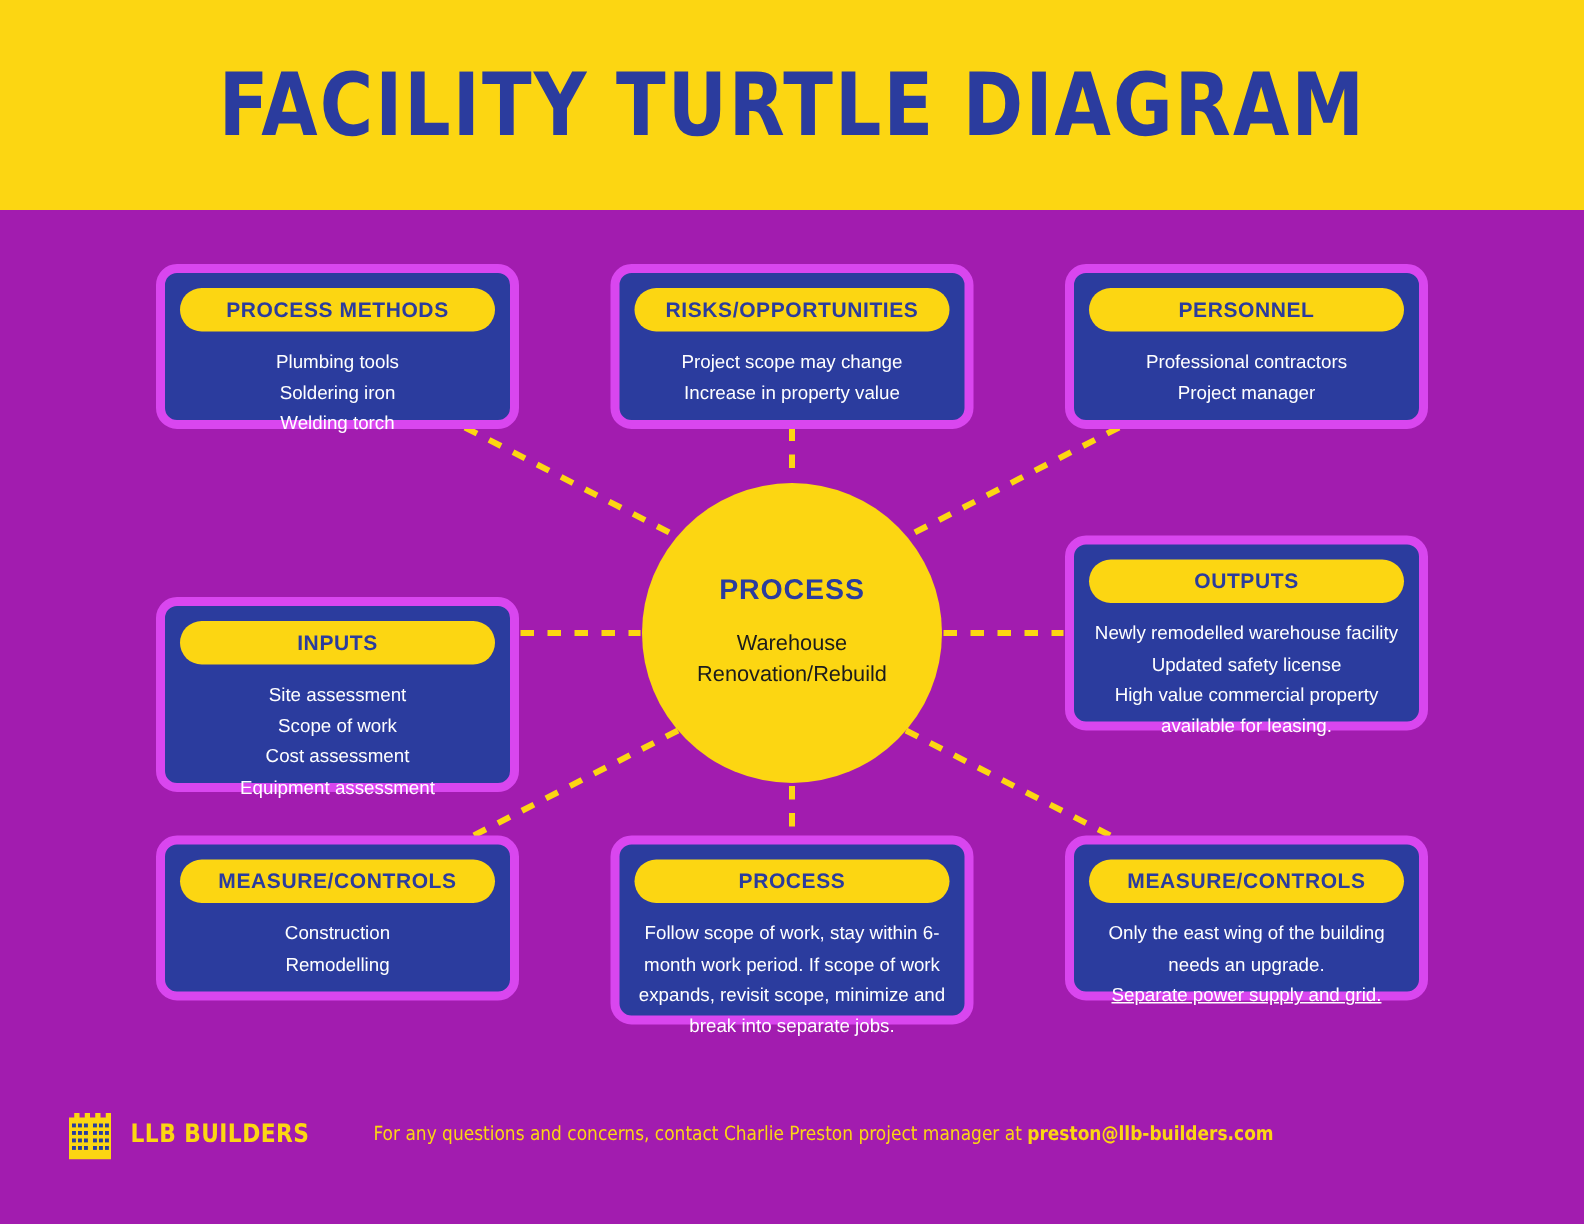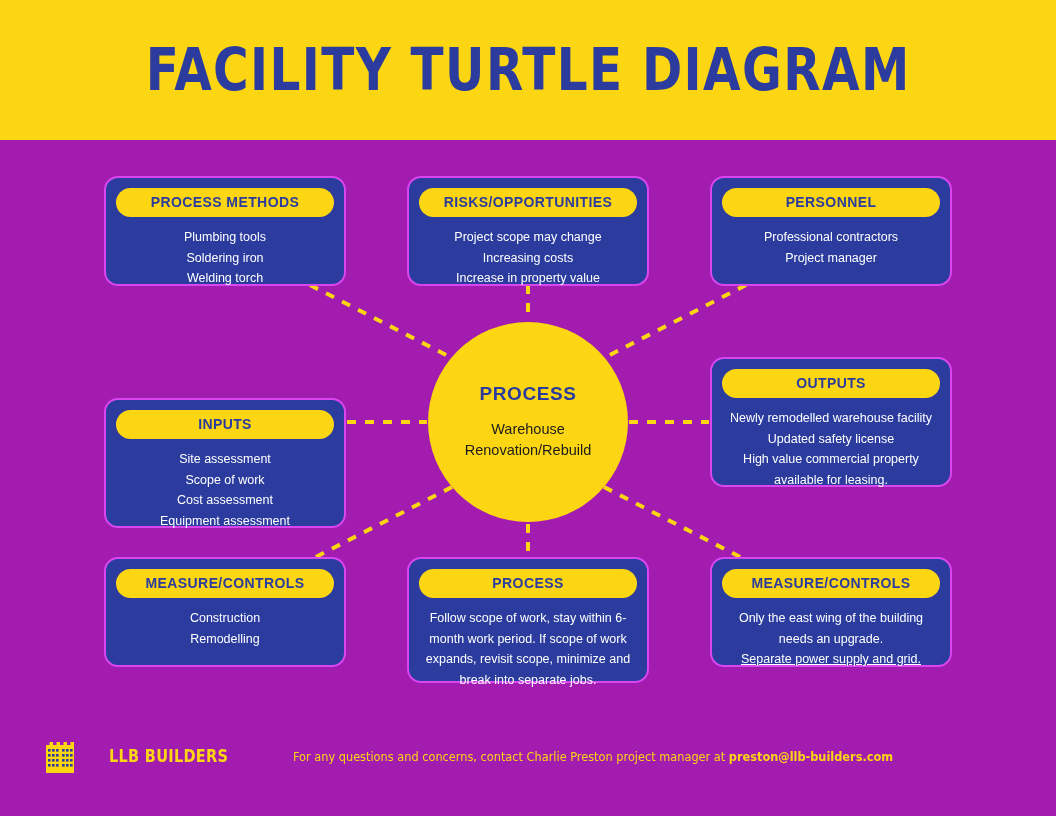--- a/index.html
+++ b/index.html
@@ -52,21 +52,21 @@
     top: 0;
     width: 1056px;
     height: 816px;
     pointer-events: none;
   }
 
   
   .tbox {
     position: absolute;
     box-sizing: border-box;
-    border: 2px solid #d946ef;
+    border: 6px solid #d946ef;
     border-radius: 14px;
     background: #2b3c9e;
     padding: 0 0 10px 0;
   }
   .tbox-head {
     background: #fcd612;
     color: #2b3c9e;
     border-radius: 16px;
     font-size: 14px;
     font-weight: bold;
@@ -122,21 +122,20 @@
 
   
   .footer {
     position: absolute;
     left: 0;
     top: 716px;
     width: 1056px;
     height: 80px;
     display: flex;
     align-items: center;
-    gap: 22px;
   }
   .logo-icon {
     margin-left: 46px;
     width: 28px;
     height: 34px;
     display: block;
   }
   .brand {
     margin-left: 13px;
     color: #fcd612;
@@ -197,21 +196,20 @@
       <span class="ln">Plumbing tools</span>
       <span class="ln">Soldering iron</span>
       <span class="ln">Welding torch</span>
     </div>
   </div>
 
   <div class="tbox" style="left:407px; top:176px; width:242px; height:110px;">
     <div class="tbox-head">RISKS/OPPORTUNITIES</div>
     <div class="tbox-body">
       <span class="ln">Project scope may change</span>
-      <span class="ln">Increasing costs</span>
       <span class="ln">Increase in property value</span>
     </div>
   </div>
 
   <div class="tbox" style="left:710px; top:176px; width:242px; height:110px;">
     <div class="tbox-head">PERSONNEL</div>
     <div class="tbox-body">
       <span class="ln">Professional contractors</span>
       <span class="ln">Project manager</span>
     </div>

